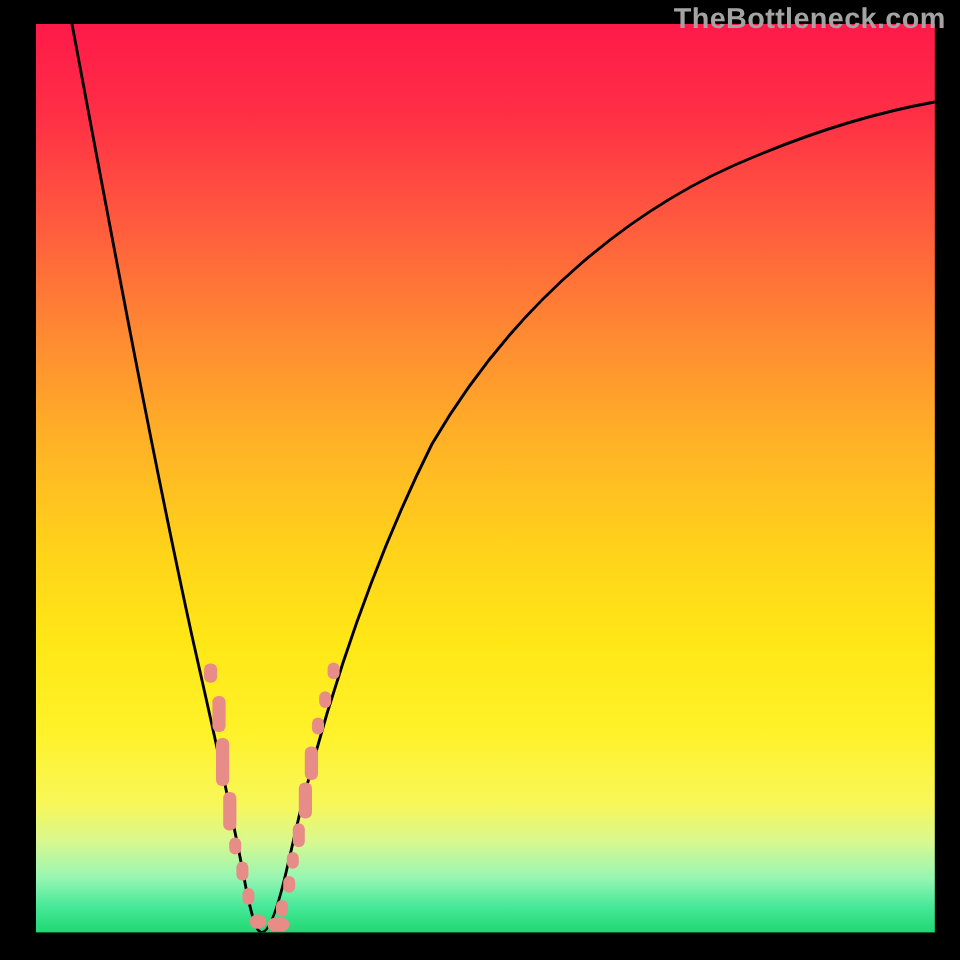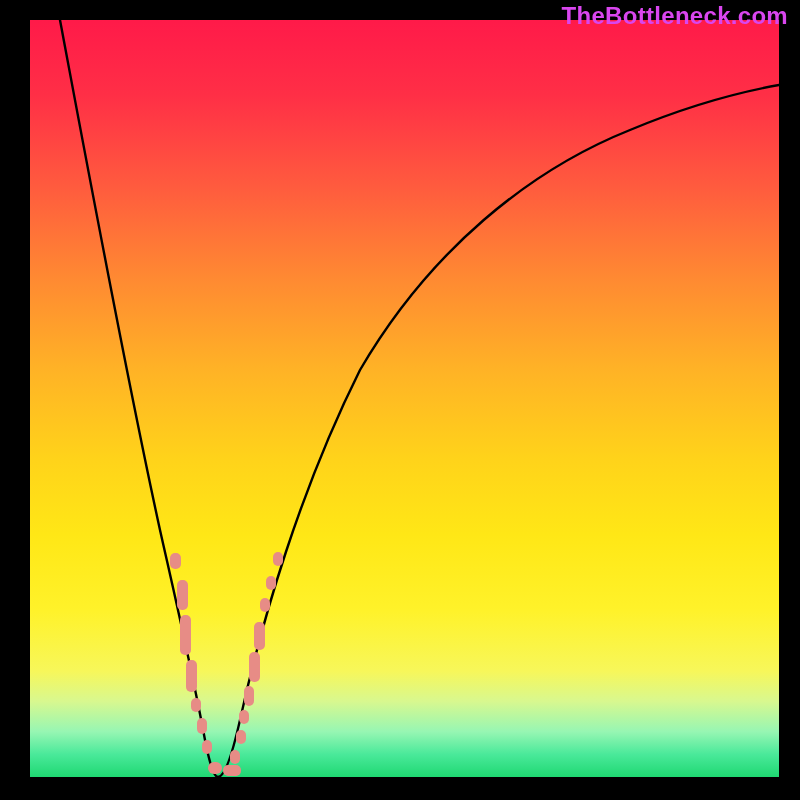--- a/index.html
+++ b/index.html
@@ -29,21 +29,21 @@
       #f7f75a 86%,
       #d8f88f 90%,
       #97f6b3 94%,
       #4ae99a 97%,
       #1fd872 100%);
   }
   .watermark {
     position: absolute;
     top: 2px;
     right: 12px;
-    color: #d946ef;
+    color: #a3a3a3;
     font-size: 24px;
     font-weight: 600;
     letter-spacing: 0.3px;
     user-select: none;
   }
   svg.curve {
     position: absolute;
     left: 0;
     top: 0;
     width: 749px;

